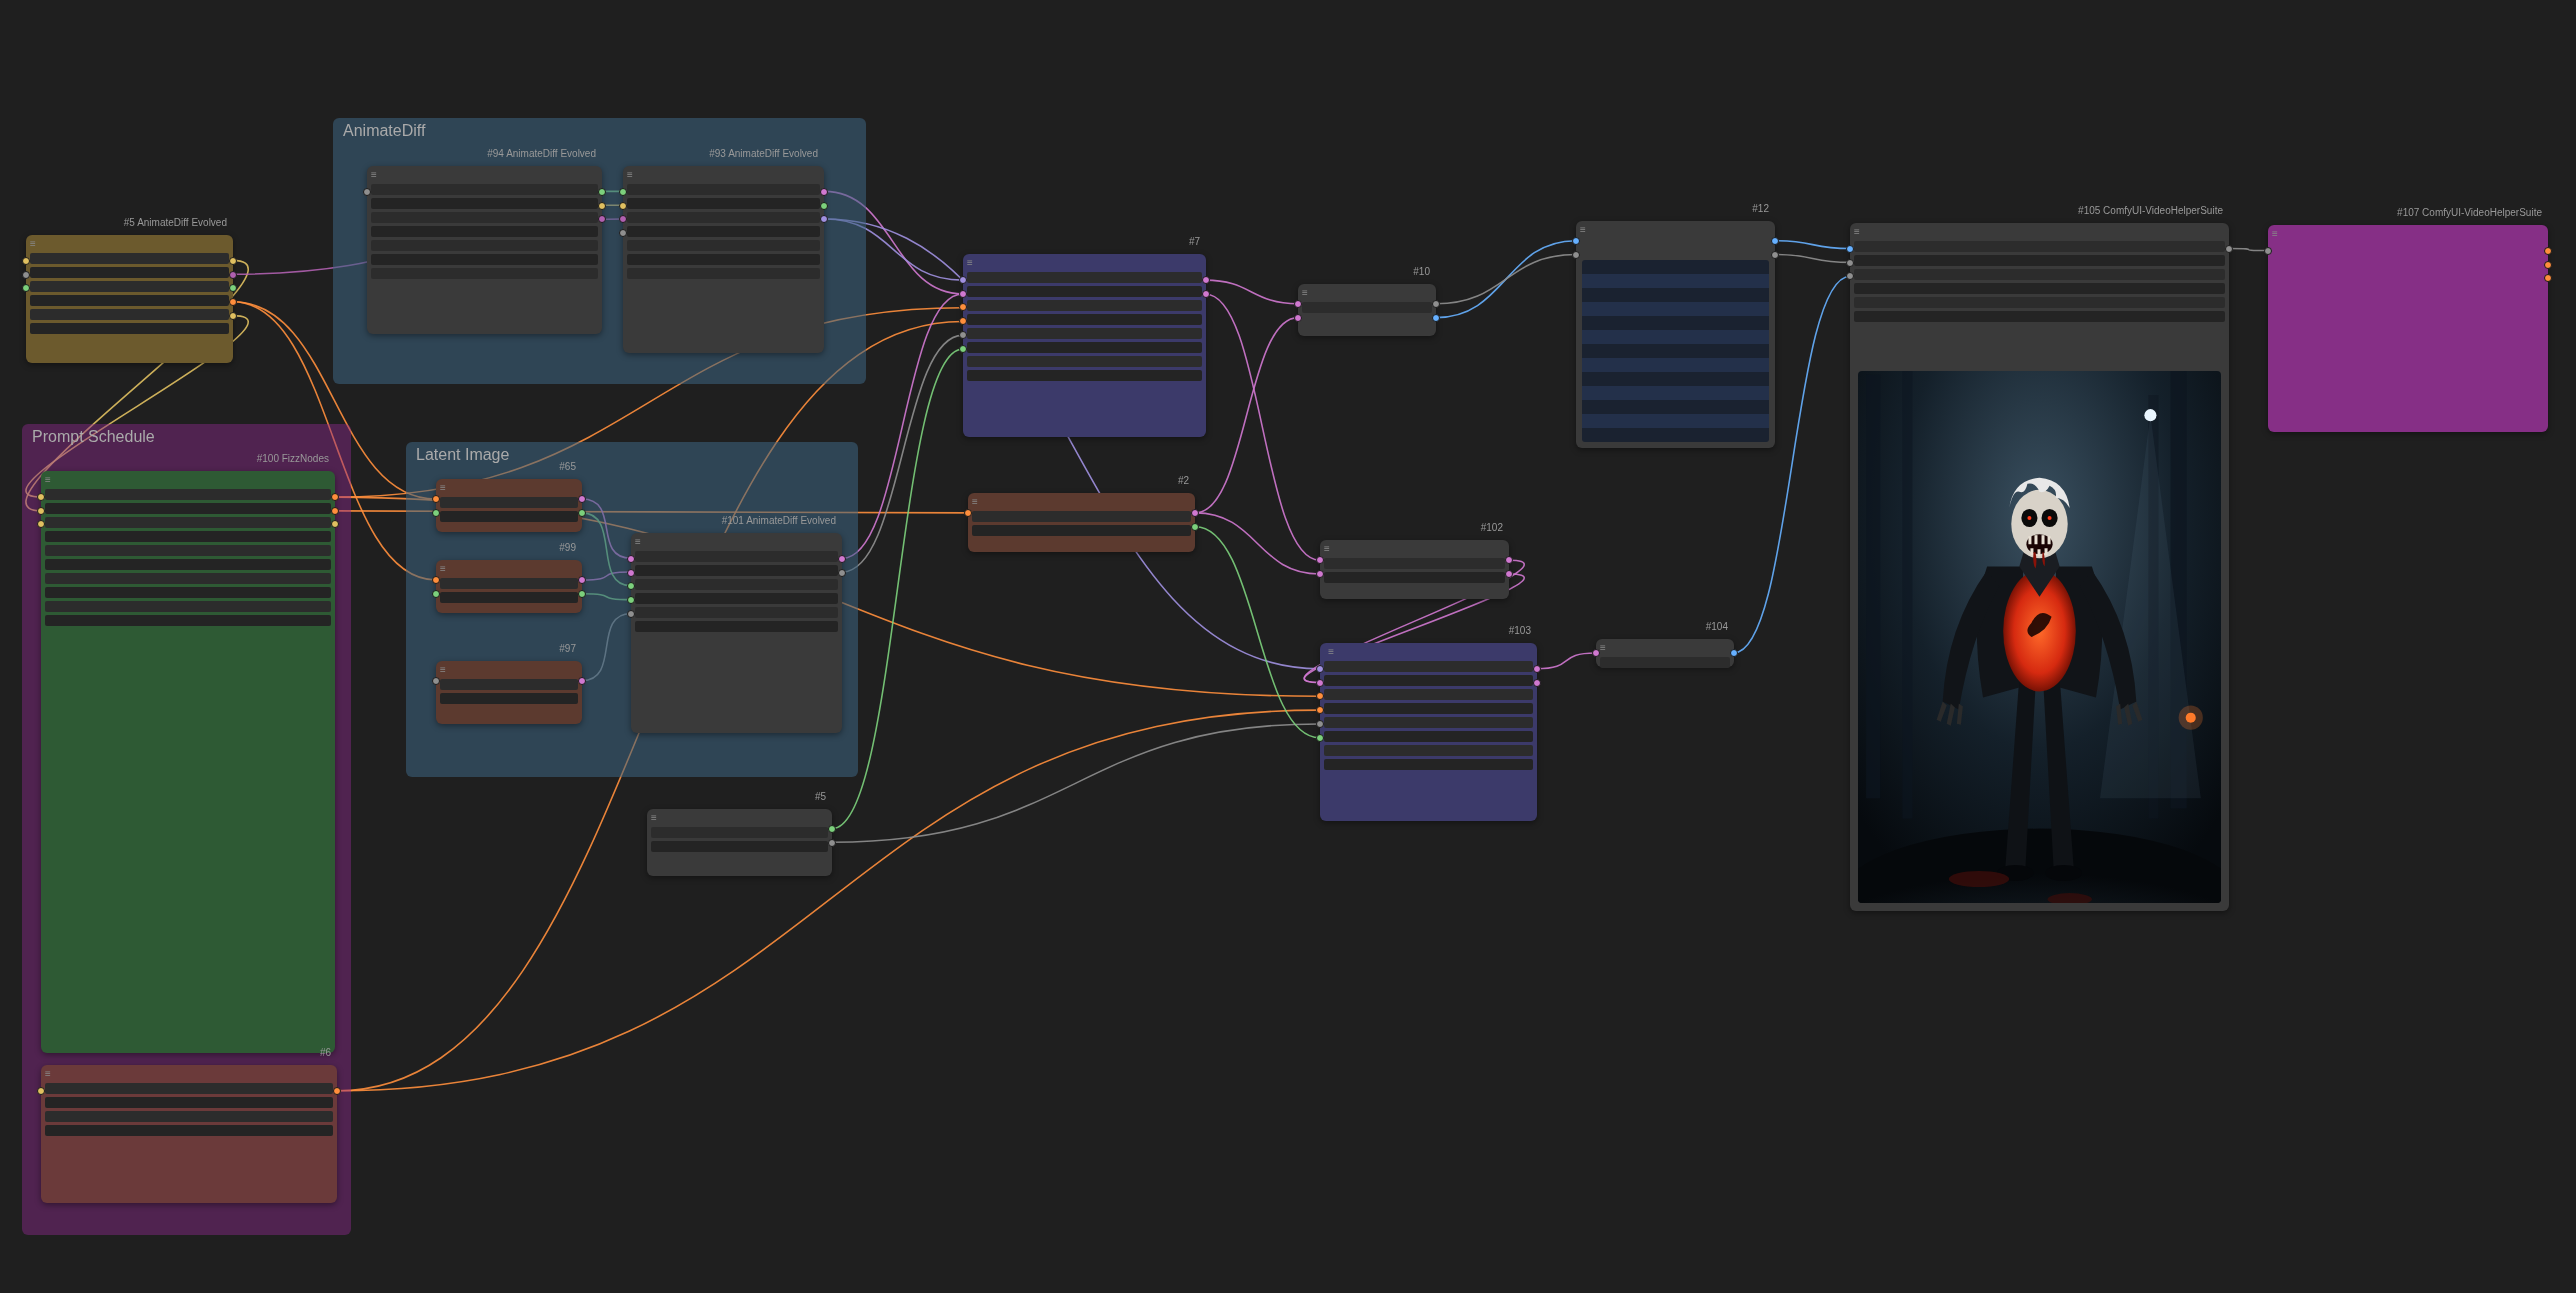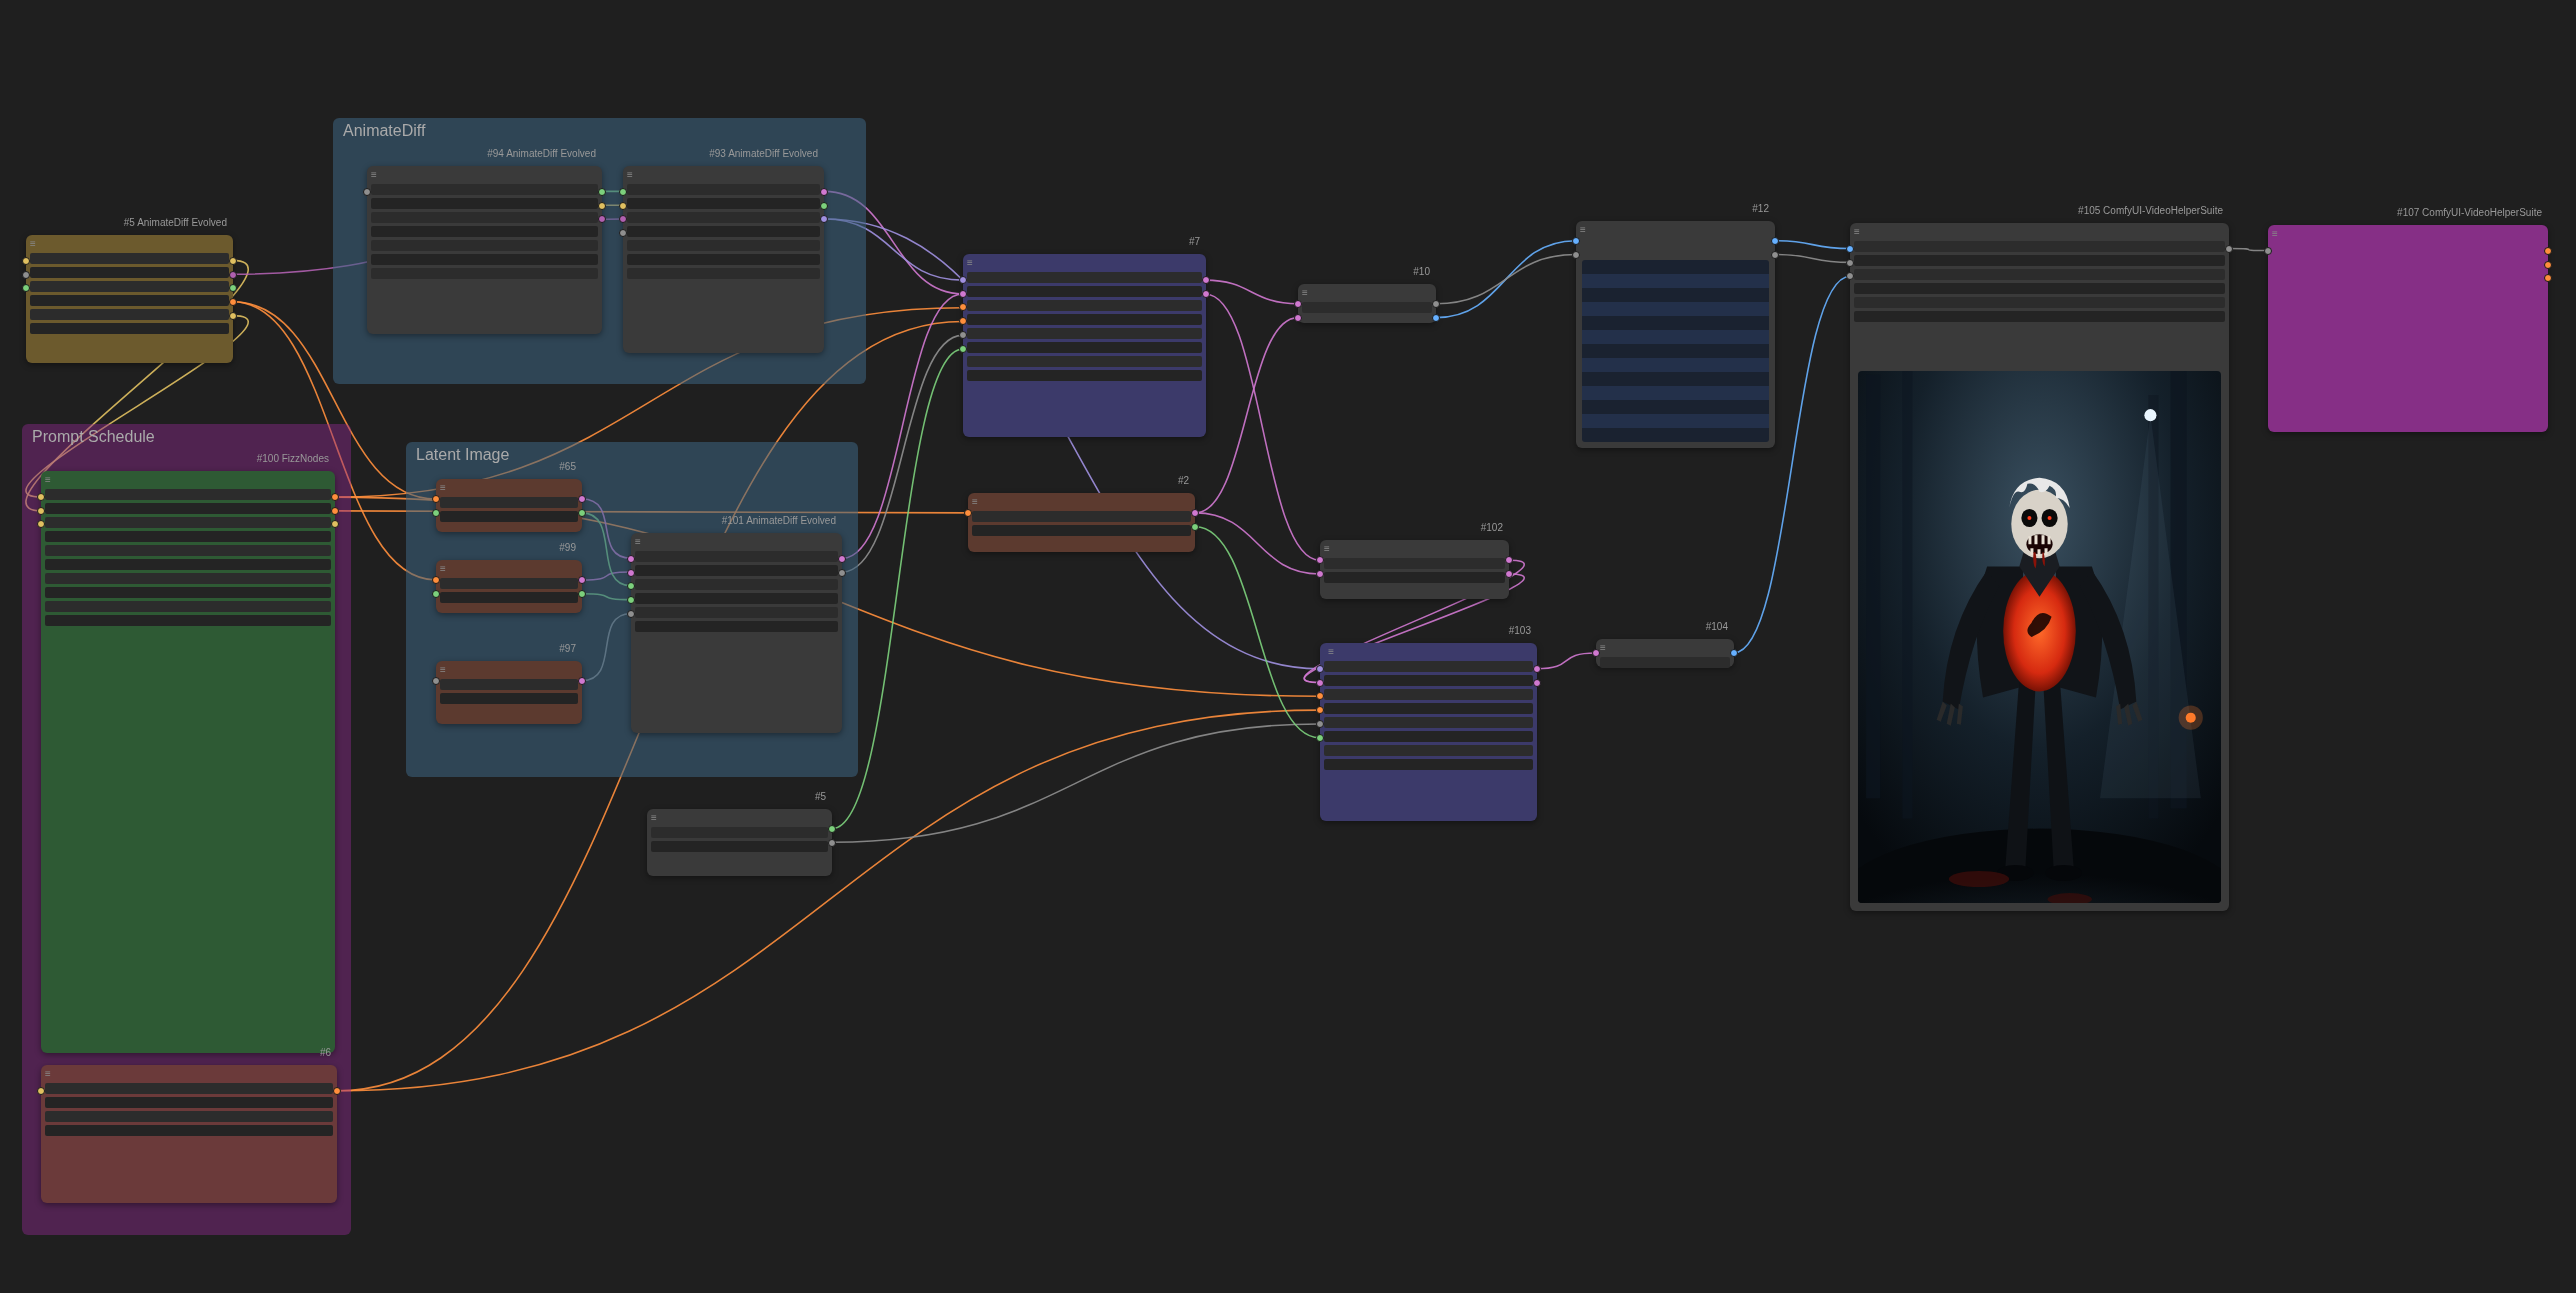--- a/index.html
+++ b/index.html
@@ -292,21 +292,21 @@
       </div>
       <div class="node" style="left: 968px; top: 493px; width: 227px; height: 59px; background: rgb(92, 58, 47);">
         <div class="node-header">#2</div>
         <div class="node-collapse">≡</div>
         <div class="node-row" style="margin-top: 18px;"></div>
         <div class="node-row dark" style="margin-top: 3px;"></div>
         <div class="port" style="background: rgb(255, 142, 60); top: 16px; left: -4px;"></div>
         <div class="port" style="background: rgb(208, 120, 208); top: 16px; right: -4px;"></div>
         <div class="port" style="background: rgb(124, 208, 124); top: 30px; right: -4px;"></div>
       </div>
-      <div class="node" style="left: 1298px; top: 284px; width: 138px; height: 39px; background: rgb(58, 58, 58);">
+      <div class="node" style="left: 1298px; top: 284px; width: 138px; height: 52px; background: rgb(58, 58, 58);">
         <div class="node-header">#10</div>
         <div class="node-collapse">≡</div>
         <div class="node-row" style="margin-top: 18px;"></div>
         <div class="port" style="background: rgb(208, 120, 208); top: 16px; left: -4px;"></div>
         <div class="port" style="background: rgb(208, 120, 208); top: 30px; left: -4px;"></div>
         <div class="port" style="background: rgb(143, 143, 143); top: 16px; right: -4px;"></div>
         <div class="port" style="background: rgb(102, 176, 255); top: 30px; right: -4px;"></div>
       </div>
       <div class="node" style="left: 1320px; top: 540px; width: 189px; height: 59px; background: rgb(58, 58, 58);">
         <div class="node-header">#102</div>

